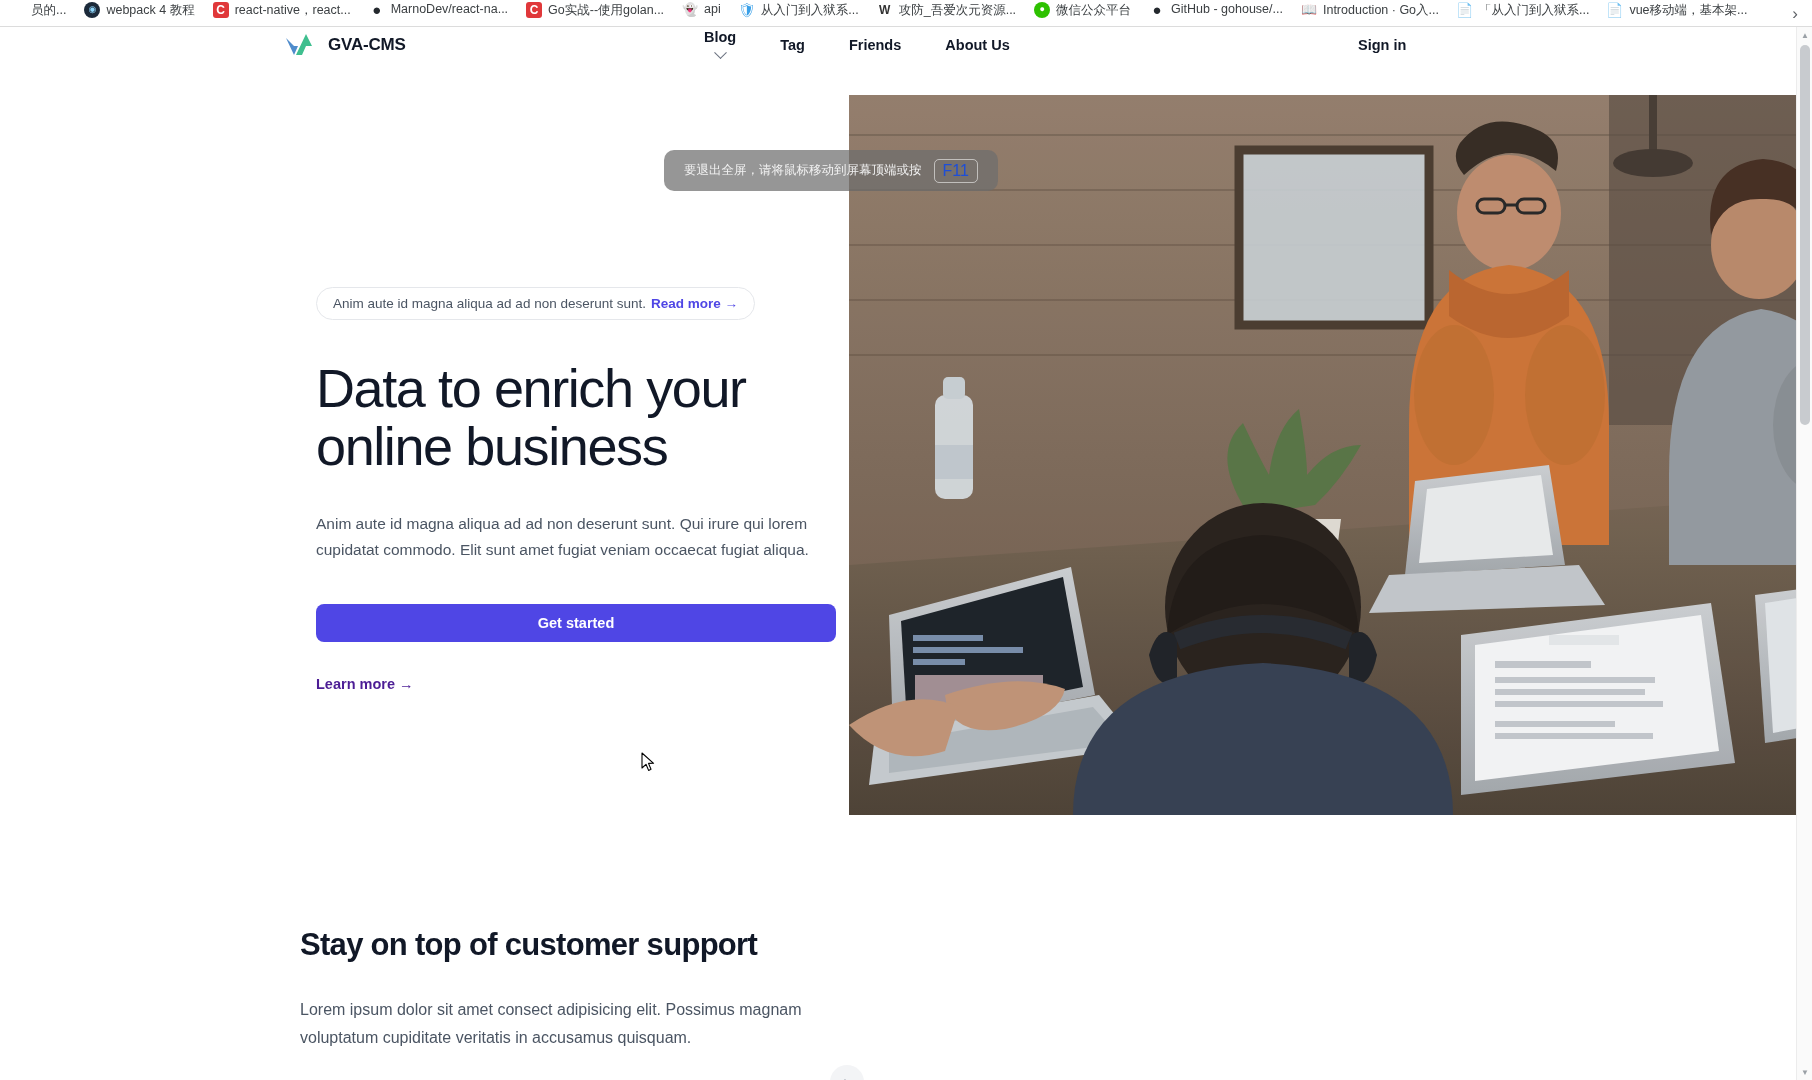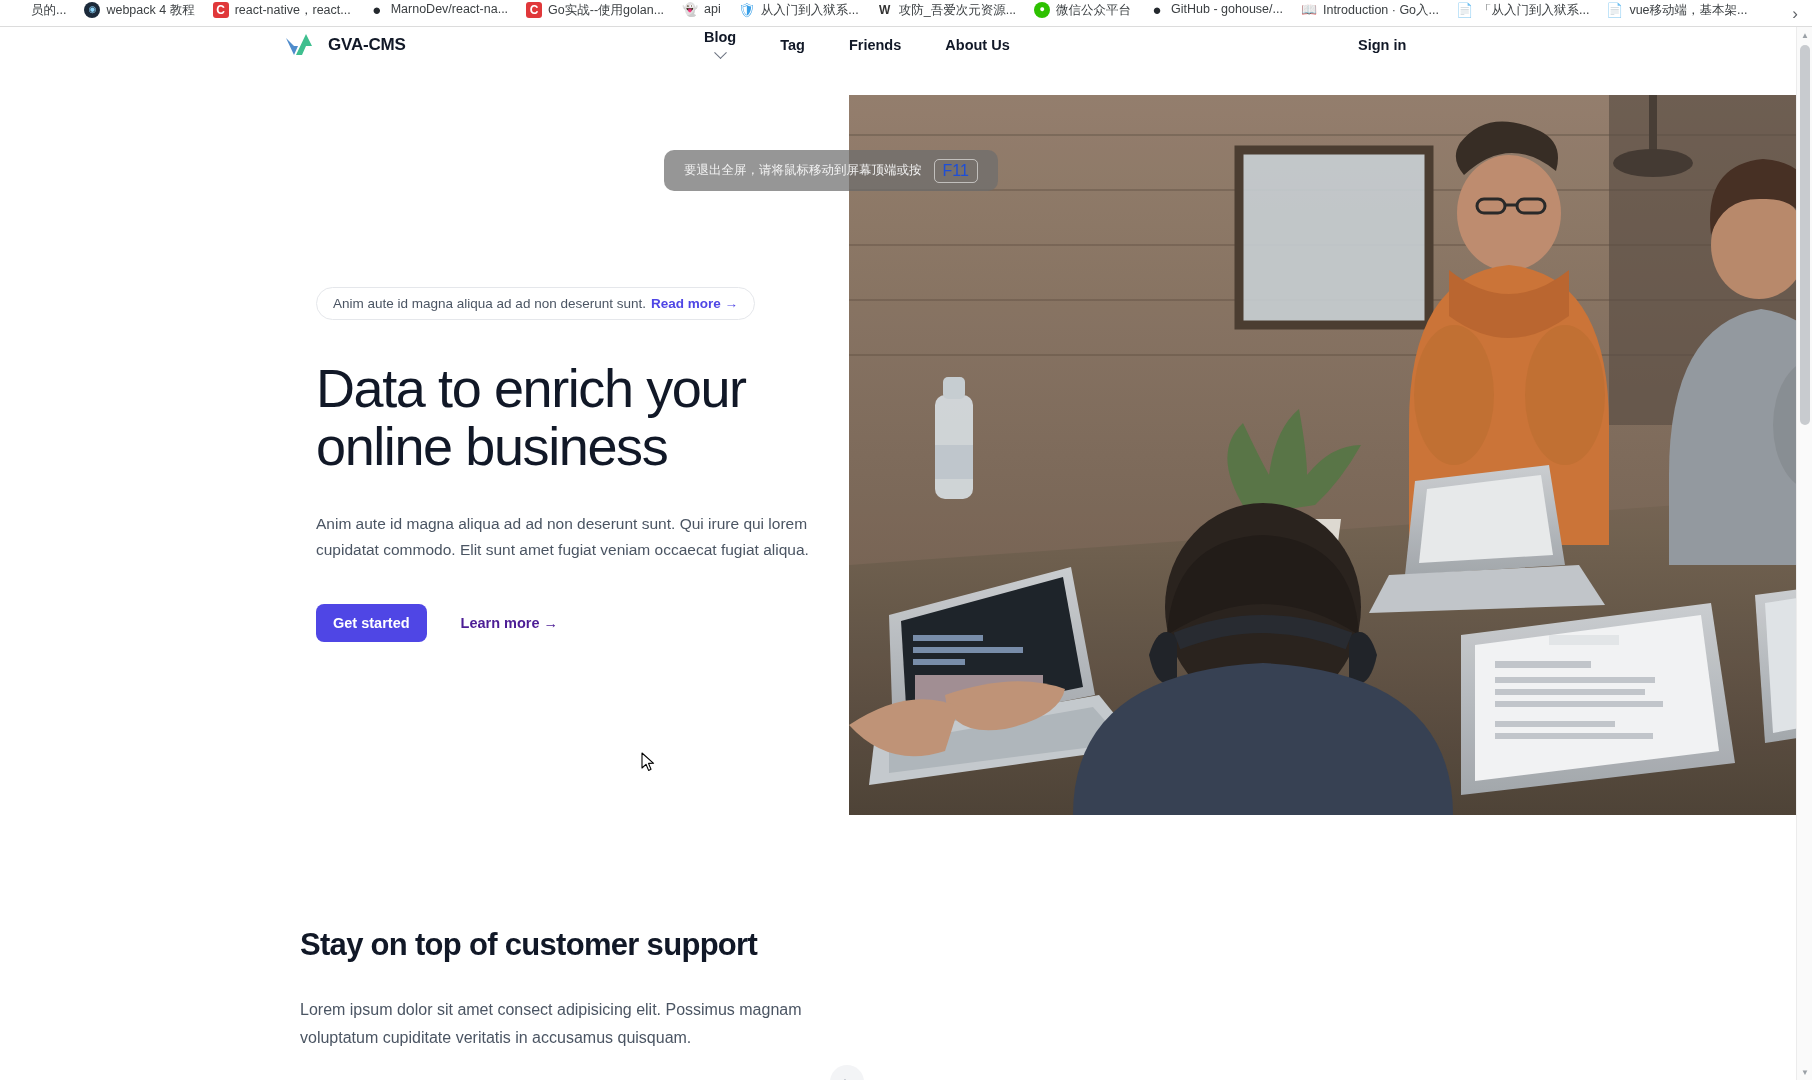--- a/index.html
+++ b/index.html
@@ -120,21 +120,21 @@
   .hero-title {
     margin-top: 40px;
     font-size: 54px; line-height: 1.07; font-weight: normal;
     color: #111827; letter-spacing: -1.4px;
     max-width: 470px;
   }
   .hero-sub {
     margin-top: 35px; font-size: 15.5px; line-height: 1.72;
     color: #4b5563; max-width: 505px;
   }
-  .hero-cta { margin-top: 40px; display: flex; align-items: center; gap: 34px; }
+  .hero-cta { margin-top: 40px; display: flex; gap: 34px; flex-direction: column; }
   .btn-primary {
     background: #4f46e5; color: #ffffff;
     font-size: 14.5px; font-weight: bold;
     border: none; border-radius: 8px;
     padding: 11px 17px; cursor: pointer;
     font-family: "Liberation Sans", sans-serif;
   }
   .btn-link {
     font-size: 14.5px; font-weight: bold; color: #4c1d95;
     cursor: pointer; white-space: nowrap;

